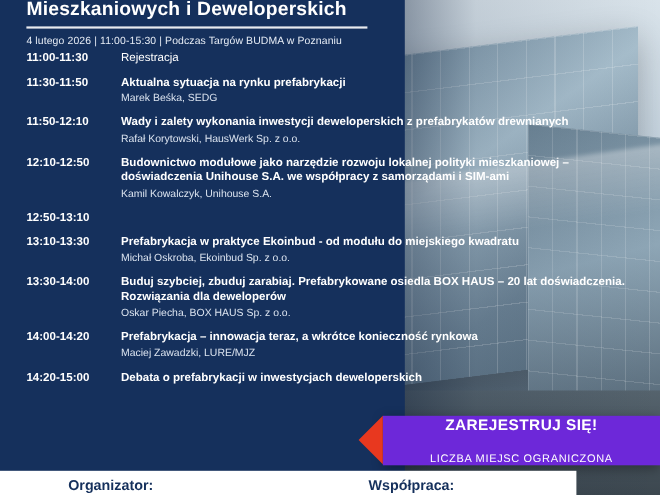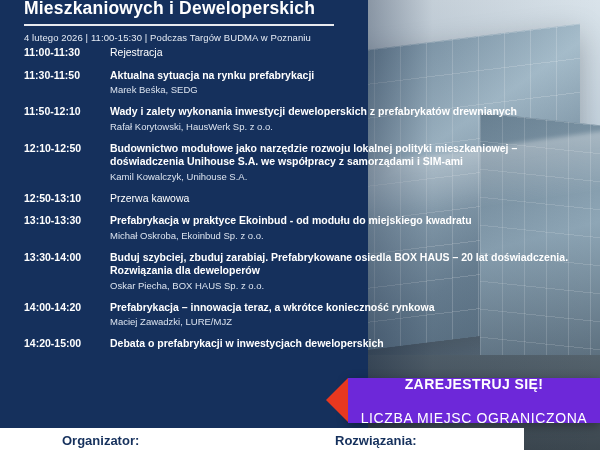--- a/index.html
+++ b/index.html
@@ -180,21 +180,21 @@
     border-top: 22.5px solid transparent;
     border-bottom: 22.5px solid transparent;
     border-right: 22px solid #e8381f;
   }
   .cta-main {
     font-size: 14px;
     font-weight: bold;
     letter-spacing: 0.4px;
   }
   .cta-sub {
-    font-size: 14px;
+    font-size: 10px;
     letter-spacing: 0.6px;
     margin-top: 18px;
   }
 
   
   .footer {
     position: absolute;
     left: 0; bottom: 0;
     width: 524px;
     height: 22px;
@@ -258,23 +258,20 @@
   <div class="row">
     <div class="time">12:10-12:50</div>
     <div class="desc">
       <div class="head">Budownictwo modułowe jako narzędzie rozwoju lokalnej polityki mieszkaniowej – doświadczenia Unihouse S.A. we współpracy z samorządami i SIM-ami</div>
       <div class="speaker">Kamil Kowalczyk, Unihouse S.A.</div>
     </div>
   </div>
 
   <div class="row">
     <div class="time">12:50-13:10</div>
-    <div class="desc">
-      <div class="head plain">Przerwa kawowa</div>
-    </div>
   </div>
 
   <div class="row">
     <div class="time">13:10-13:30</div>
     <div class="desc">
       <div class="head">Prefabrykacja w praktyce Ekoinbud - od modułu do miejskiego kwadratu</div>
       <div class="speaker">Michał Oskroba, Ekoinbud Sp. z o.o.</div>
     </div>
   </div>
 
@@ -302,14 +299,14 @@
   </div>
 </div>
 
 <div class="cta">
   <div class="cta-main">ZAREJESTRUJ SIĘ!</div>
   <div class="cta-sub">LICZBA MIEJSC OGRANICZONA</div>
 </div>
 
 <div class="footer">
   <div class="footer-label footer-org">Organizator:</div>
-  <div class="footer-label footer-coop">Rozwiązania:</div>
+  <div class="footer-label footer-coop">Współpraca:</div>
 </div>
 
 </body></html>

